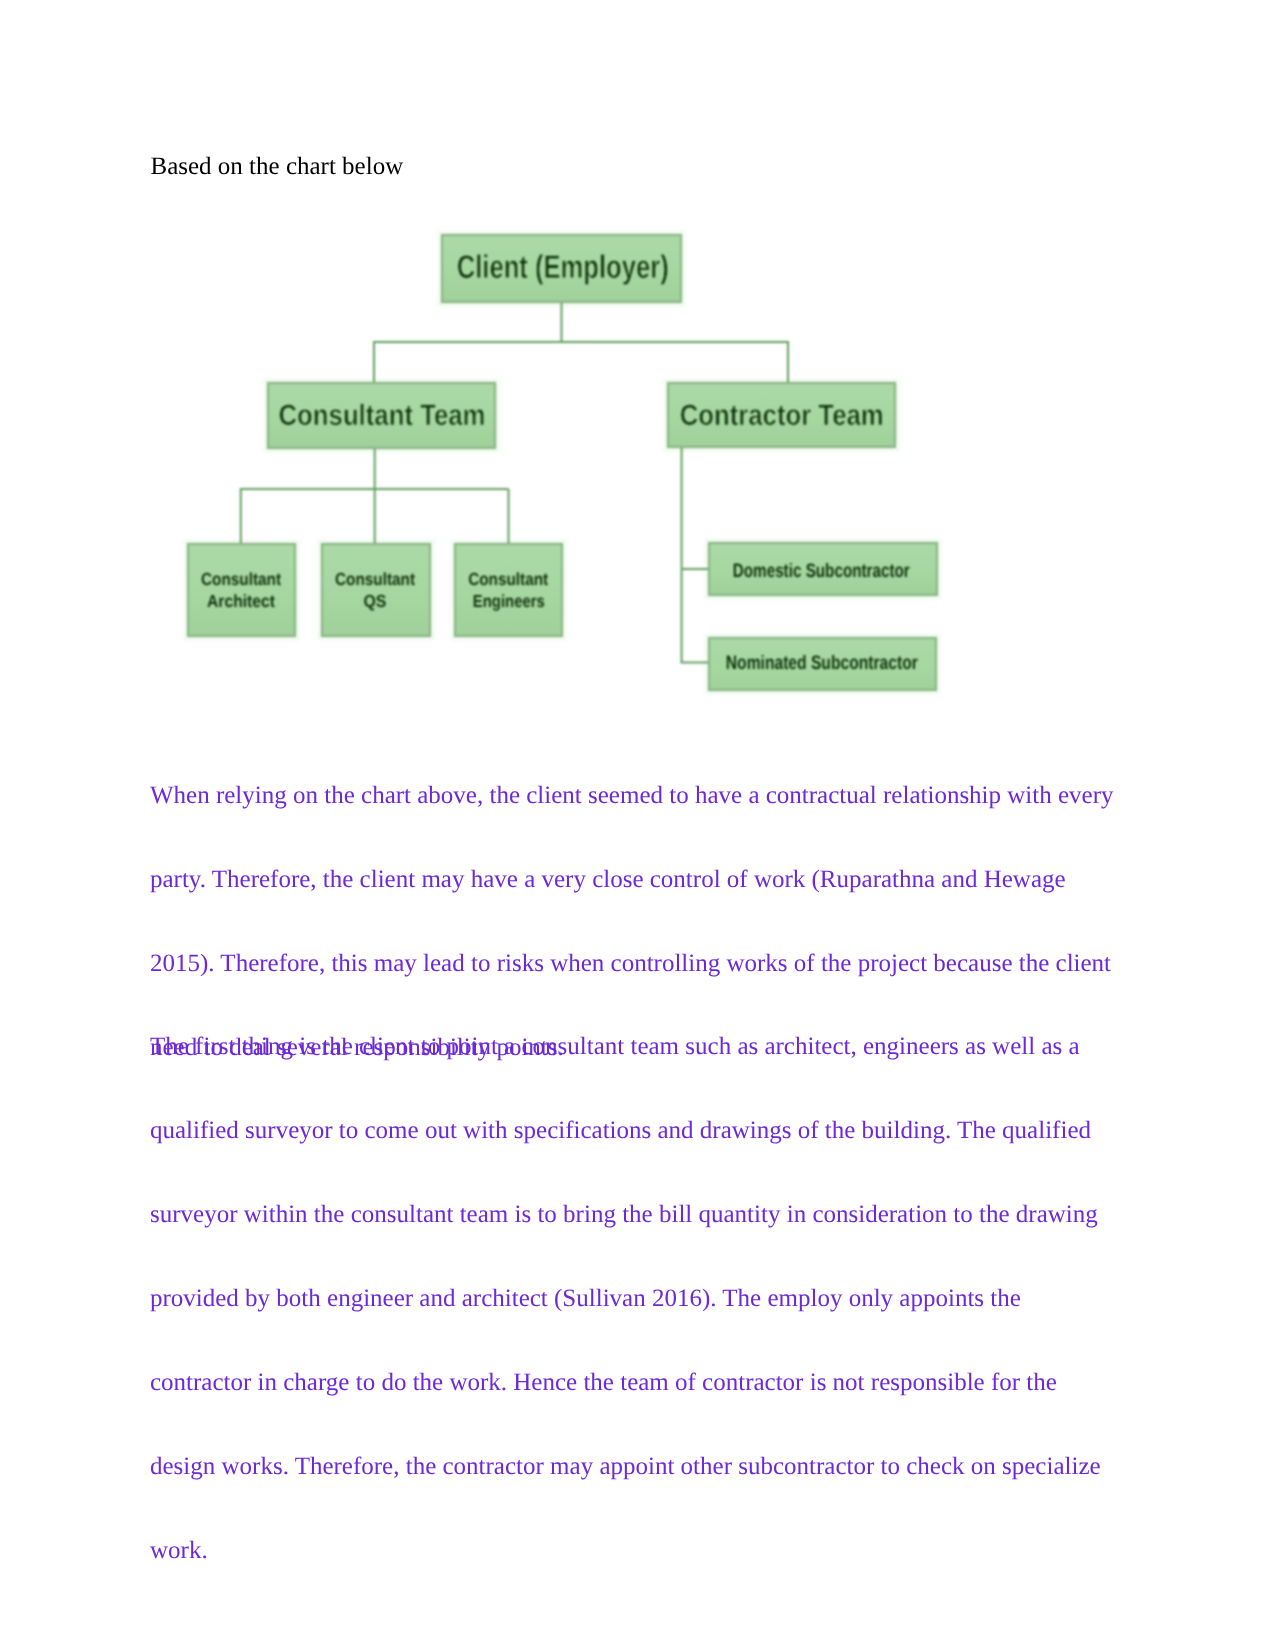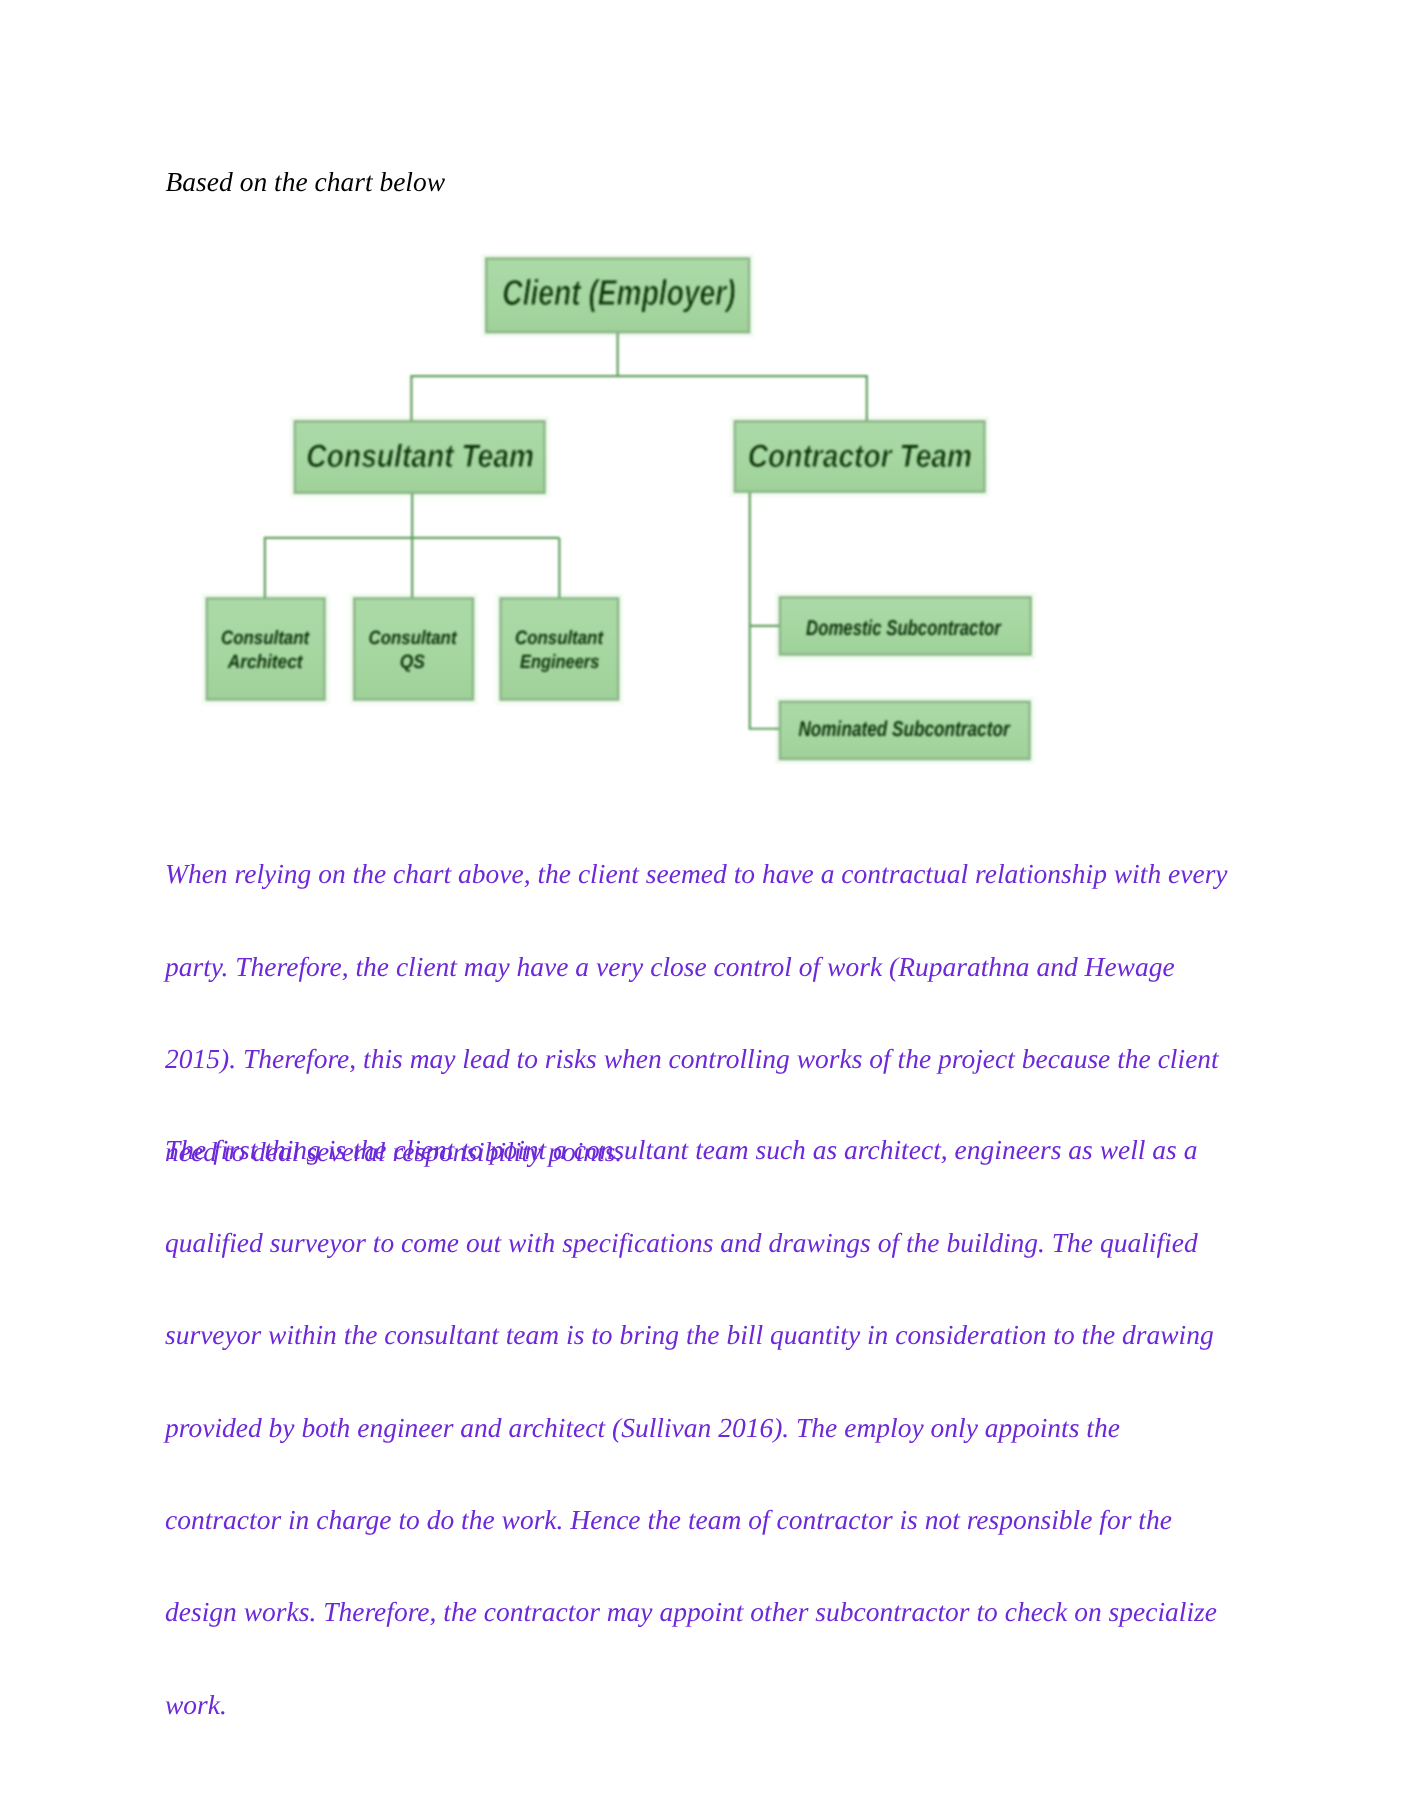--- a/index.html
+++ b/index.html
@@ -4,21 +4,21 @@
 <style>
   html, body { margin:0; padding:0; }
   body {
     width:1275px; height:1651px;
     background:#ffffff;
     font-family:"Liberation Serif", serif;
     -webkit-font-smoothing:antialiased;
     text-rendering:geometricPrecision;
     overflow:hidden;
   }
-  .page { position:relative; width:1275px; height:1651px;font-style:italic; }
+  .page { position:relative; width:1275px; height:1651px; }
   .intro {
     position:absolute; left:150.5px; top:151.6px;
     transform:translateZ(0); backface-visibility:hidden;
     font-size:25px; line-height:29px; color:#000;
     white-space:nowrap;
   }
   .chart-wrap { position:absolute; left:176px; top:222px; width:790px; height:485px;
                 filter:blur(0.8px); }
   .para {
     position:absolute; left:150px; width:978px;

